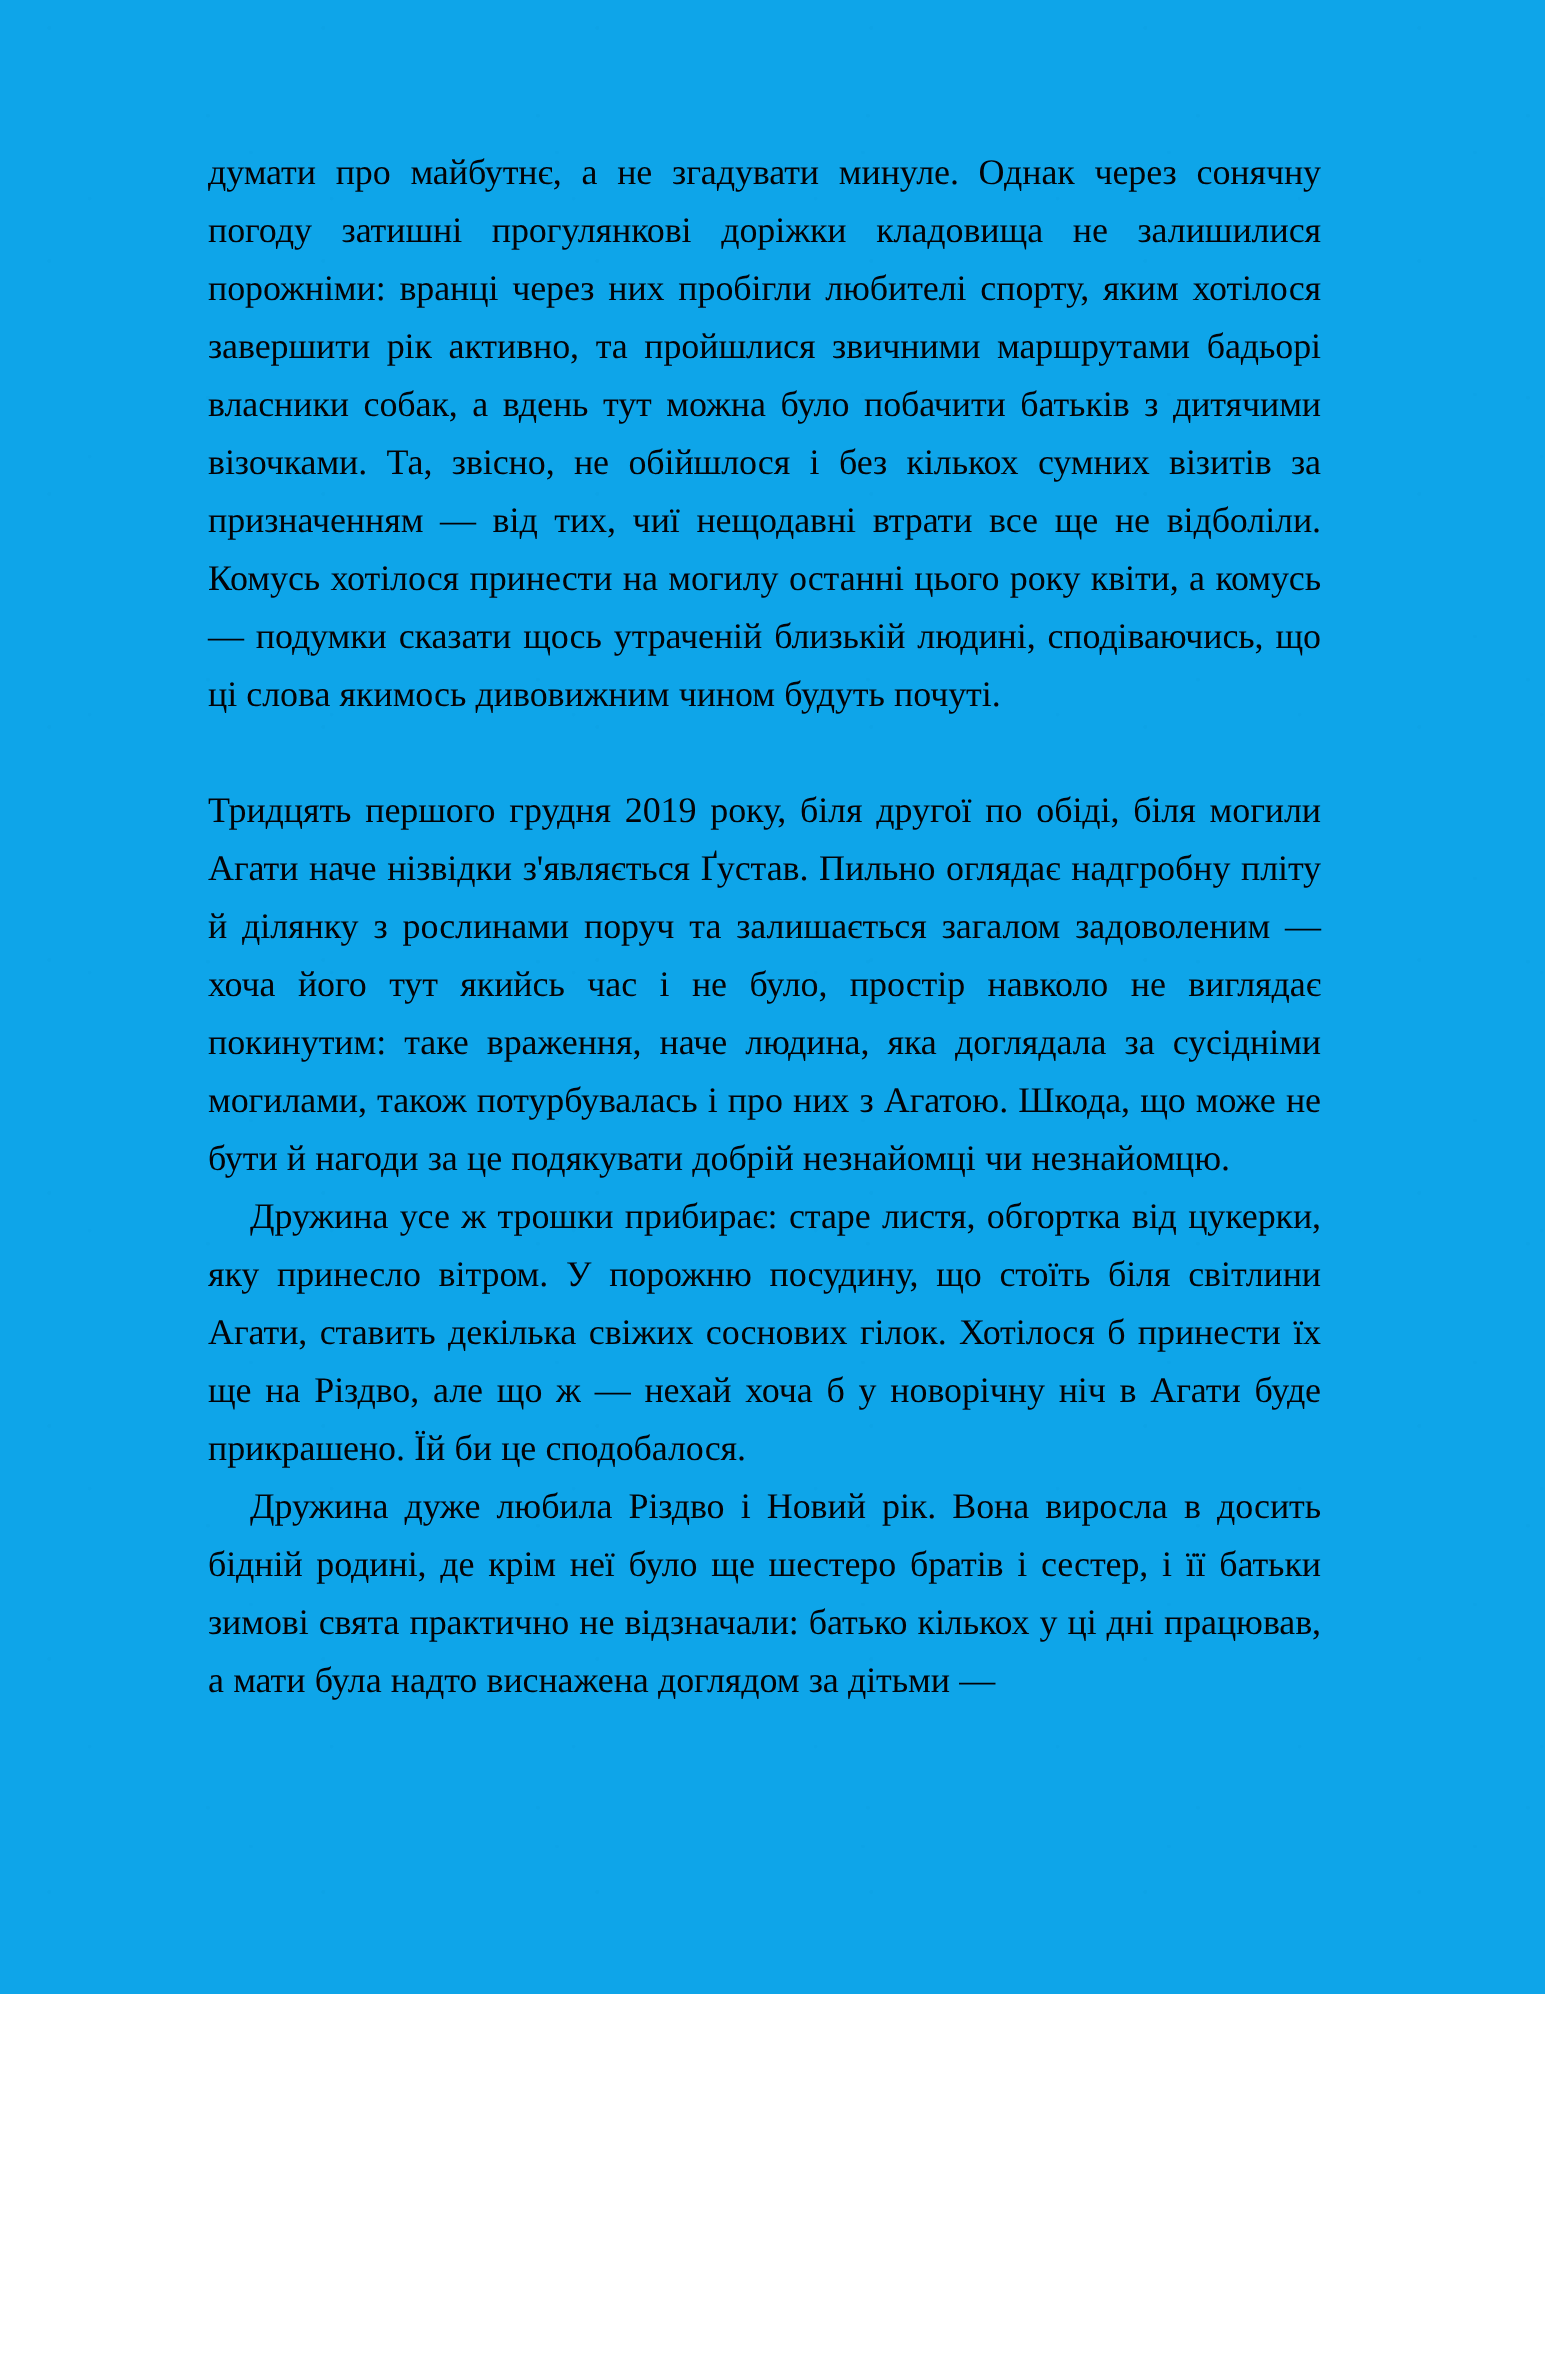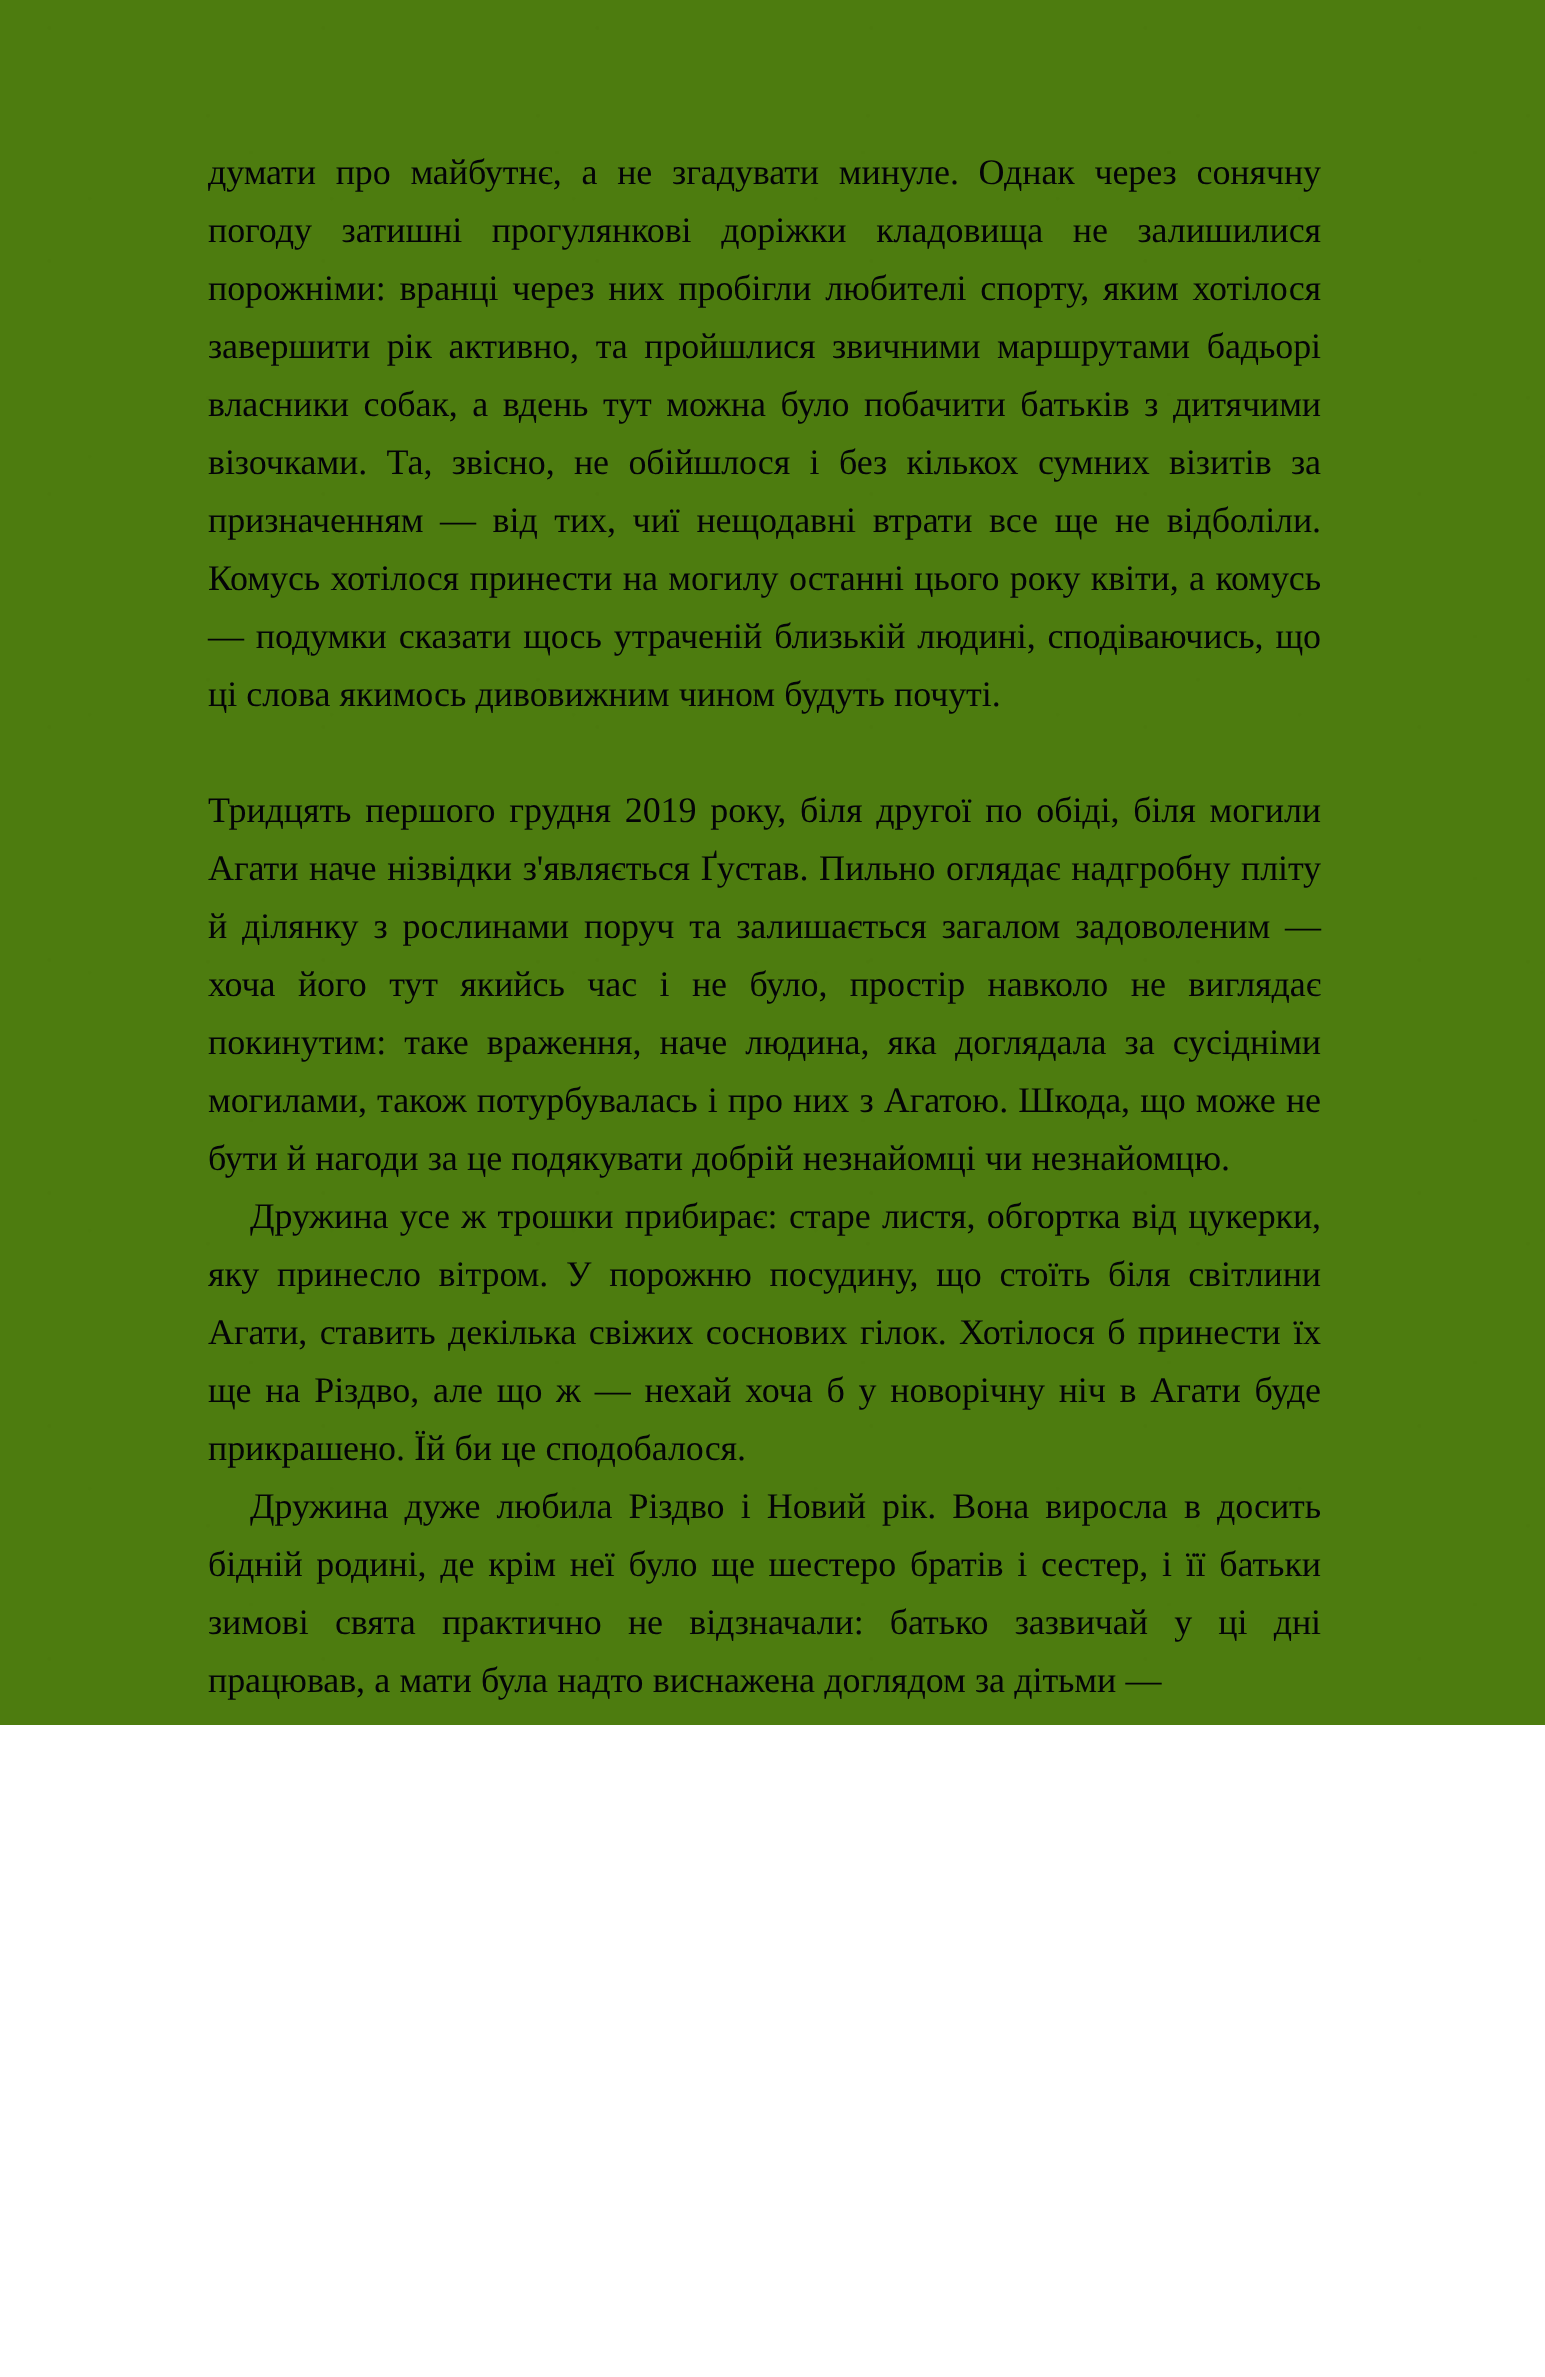--- a/index.html
+++ b/index.html
@@ -4,22 +4,22 @@
 <style>
   html, body {
     margin: 0;
     padding: 0;
     background: #ffffff;
   }
 
   .page {
     position: relative;
     width: 1546px;
-    height: 1725px;
-    background: #4d7c0f;
+    height: 1994px;
+    background: #0ea5e9;
     overflow: hidden;
     font-family: "Liberation Serif", "DejaVu Serif", serif;
   }
 
   
   .page::before {
     content: "";
     position: absolute;
     inset: 0;
     pointer-events: none;
@@ -81,20 +81,20 @@
 <div class="page">
 
   <div class="text-block">
 
     <p class="para">думати про майбутнє, а не згадувати минуле. Однак через сонячну погоду затишні прогулянкові доріжки кладовища не залишилися порожніми: вранці через них пробігли любителі спорту, яким хотілося завершити рік активно, та пройшлися звичними маршрутами бадьорі власники собак, а вдень тут можна було побачити батьків з дитячими візочками. Та, звісно, не обійшлося і без кількох сумних візитів за призначенням — від тих, чиї нещодавні втрати все ще не відболіли. Комусь хотілося принести на могилу останні цього року квіти, а комусь — подумки сказати щось утраченій близькій людині, сподіваючись, що ці слова якимось дивовижним чином будуть почуті.</p>
 
     <p class="para gap-before">Тридцять першого грудня 2019 року, біля другої по обіді, біля могили Агати наче нізвідки з'являється Ґустав. Пильно оглядає надгробну пліту й ділянку з рослинами поруч та залишається загалом задоволеним — хоча його тут якийсь час і не було, простір навколо не виглядає покинутим: таке враження, наче людина, яка доглядала за сусідніми могилами, також потурбувалась і про них з Агатою. Шкода, що може не бути й нагоди за це подякувати добрій незнайомці чи незнайомцю.</p>
 
     <p class="para indent">Дружина усе ж трошки прибирає: старе листя, обгортка від цукерки, яку принесло вітром. У порожню посудину, що стоїть біля світлини Агати, ставить декілька свіжих соснових гілок. Хотілося б принести їх ще на Різдво, але що ж — нехай хоча б у новорічну ніч в Агати буде прикрашено. Їй би це сподобалося.</p>
 
-    <p class="para indent">Дружина дуже любила Різдво і Новий рік. Вона виросла в досить бідній родині, де крім неї було ще шестеро братів і сестер, і її батьки зимові свята практично не відзначали: батько зазвичай у ці дні працював, а мати була надто виснажена доглядом за дітьми —</p>
+    <p class="para indent">Дружина дуже любила Різдво і Новий рік. Вона виросла в досить бідній родині, де крім неї було ще шестеро братів і сестер, і її батьки зимові свята практично не відзначали: батько кількох у ці дні працював, а мати була надто виснажена доглядом за дітьми —</p>
 
   </div>
 
   <div class="page-number">7</div>
 
 </div>
 
 
 </body></html>

